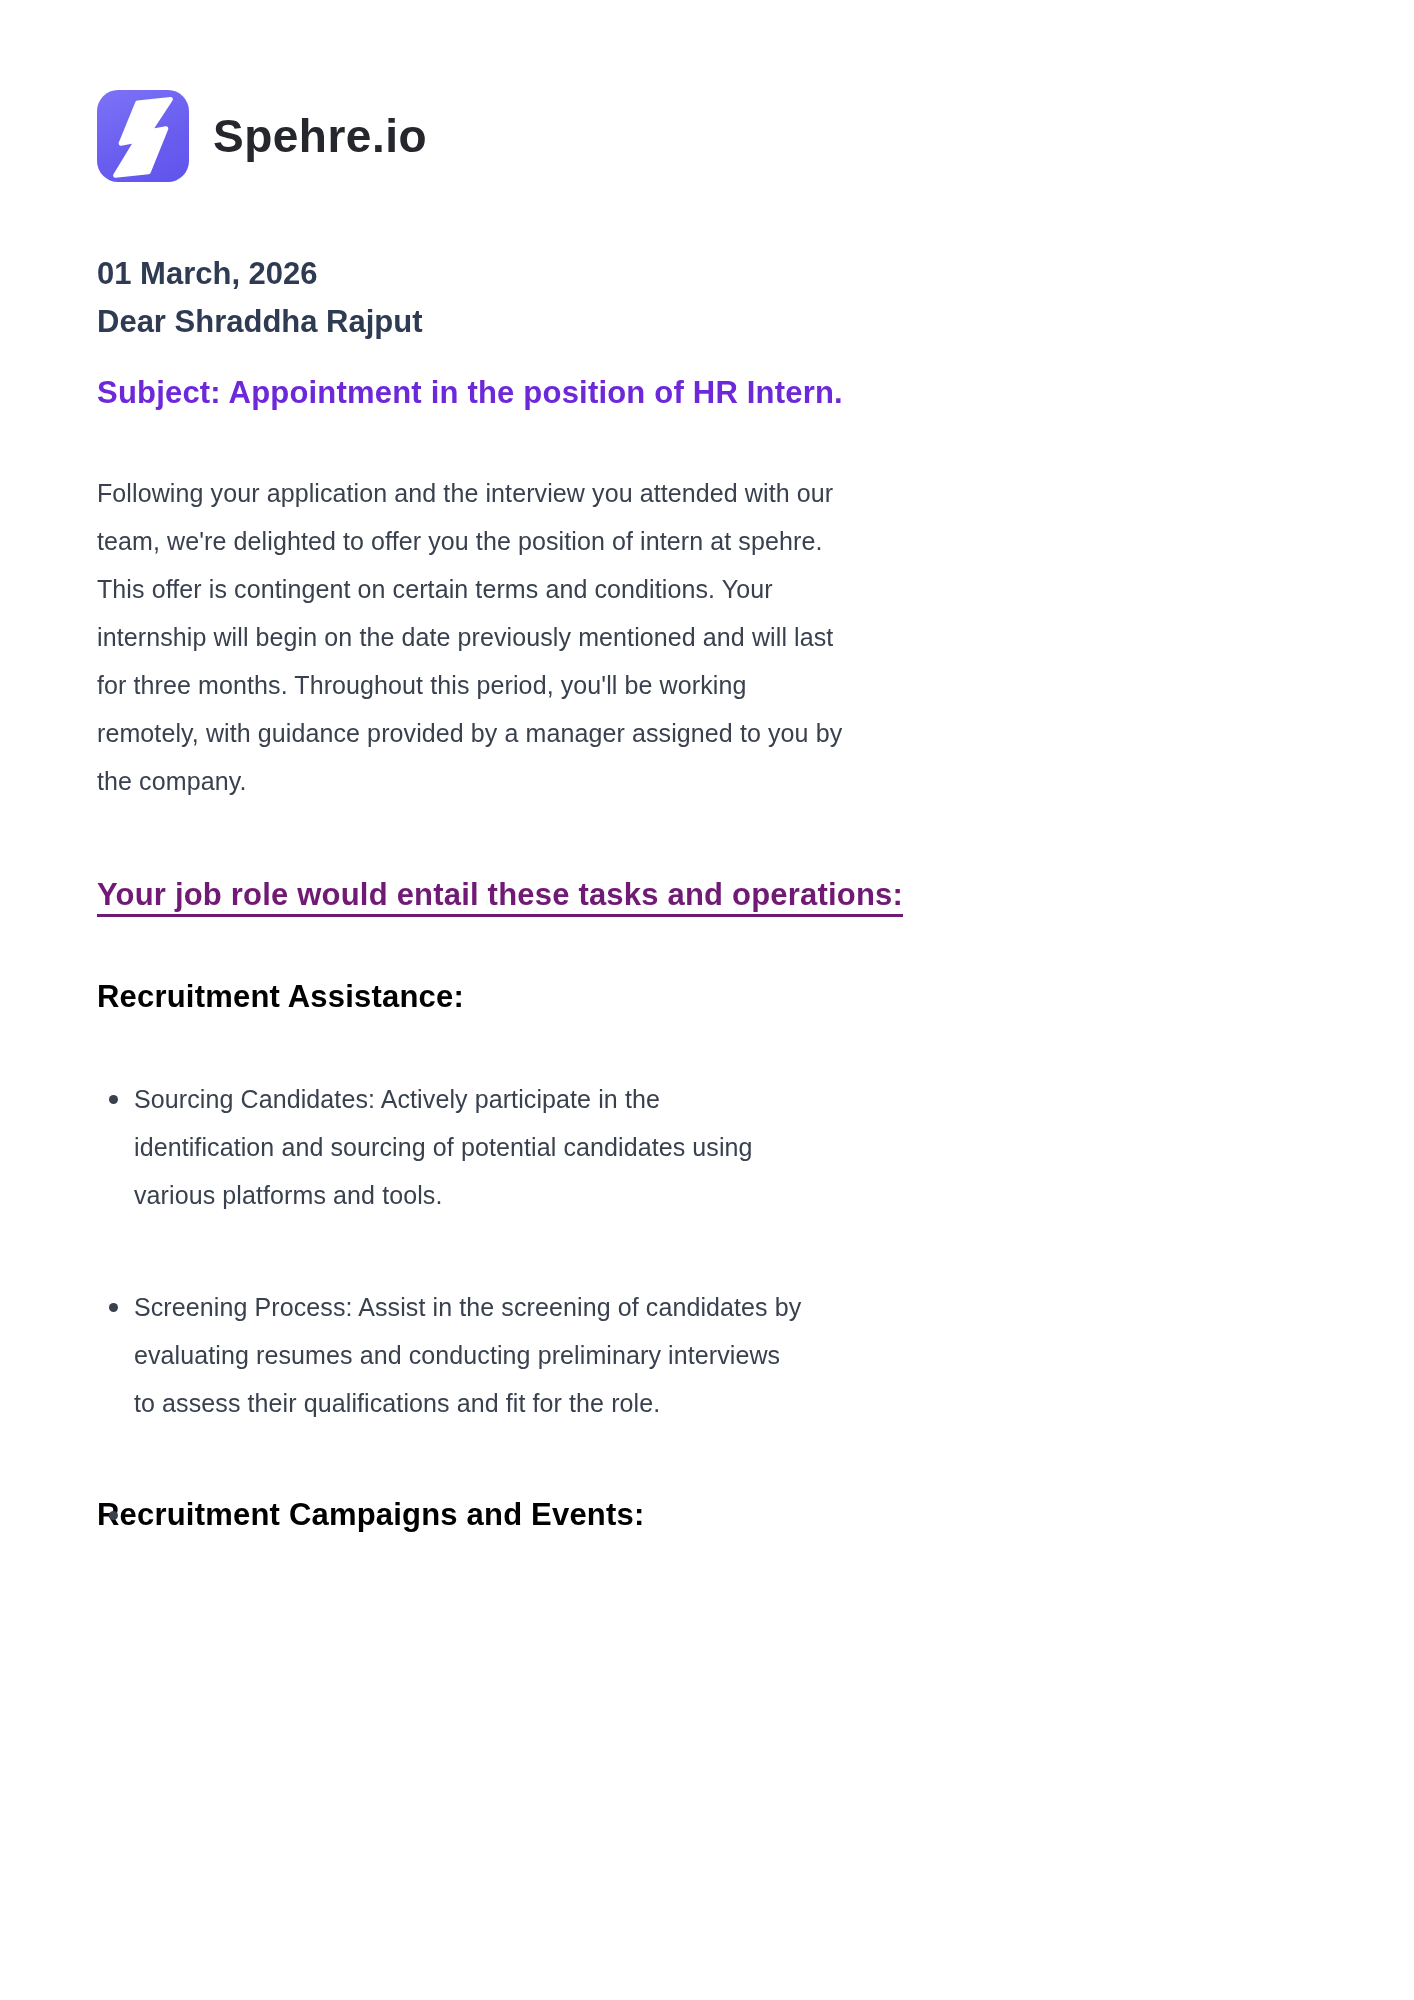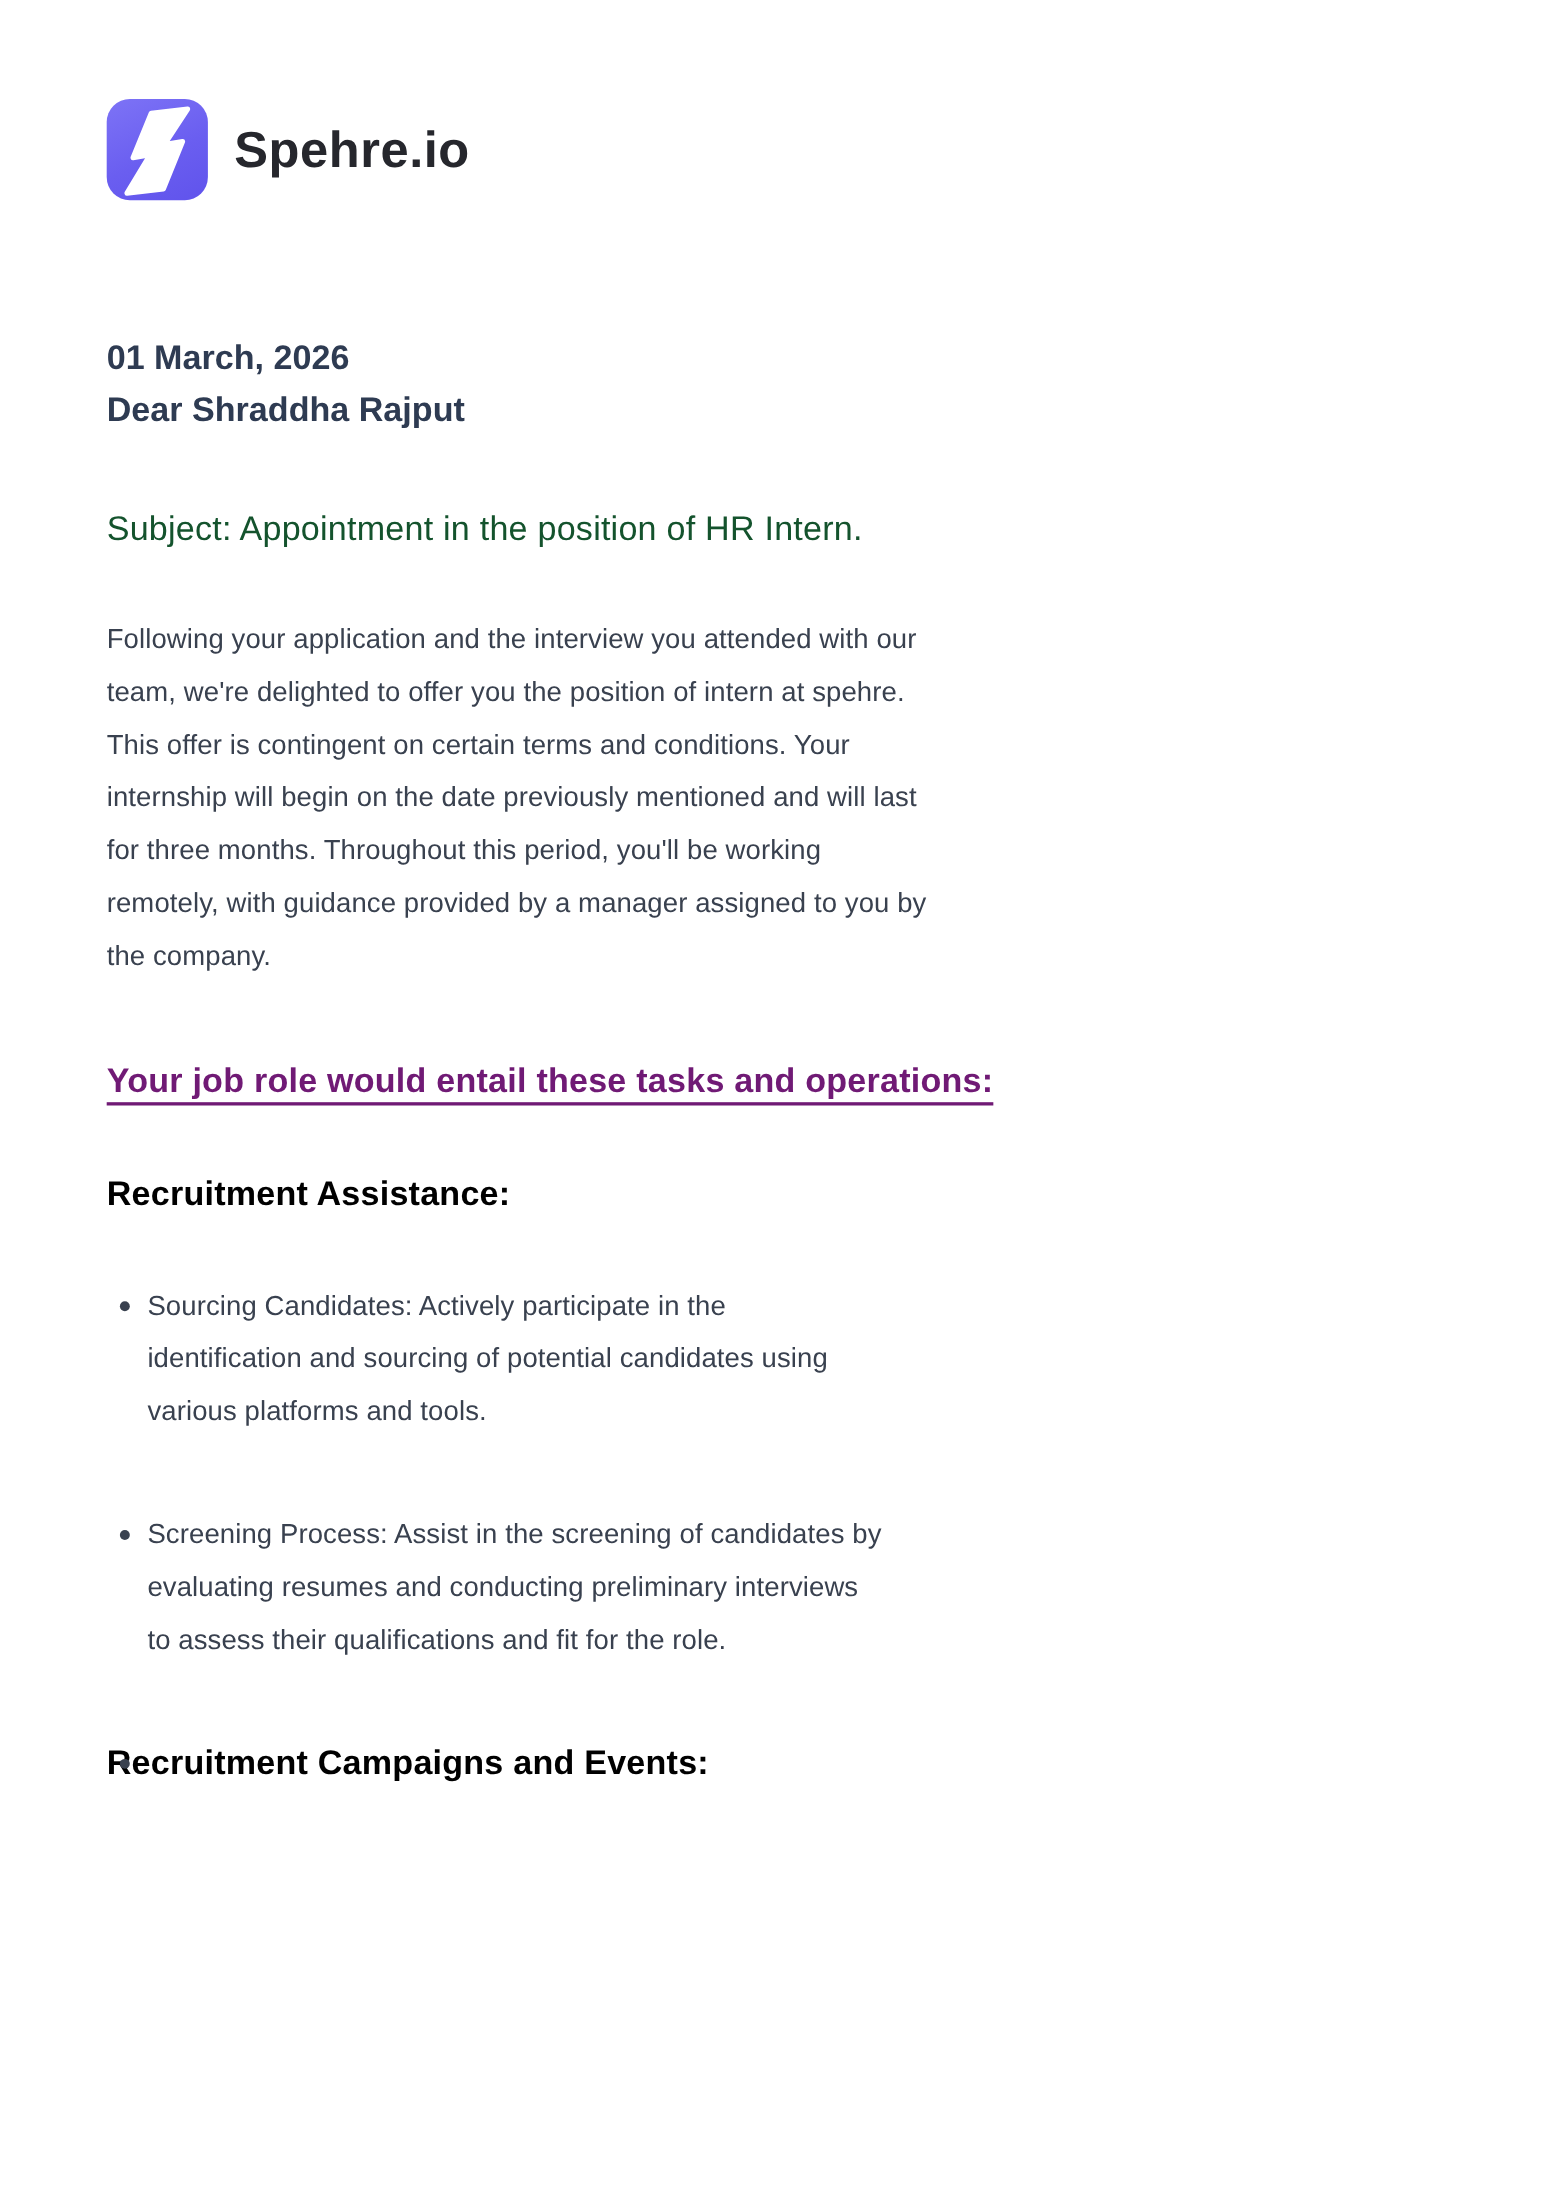--- a/index.html
+++ b/index.html
@@ -37,33 +37,33 @@
   }
   .logo-tile svg { width: 92px; height: 92px; display: block; }
   .brand-name {
     font-size: 46px;
     font-weight: 700;
     color: #26272d;
     letter-spacing: 0.5px;
   }
 
   
-  .letter-head { margin-top: 119px; }
+  .letter-head { margin-top: 68px; }
   .date-line, .greeting-line {
     font-size: 31px;
     font-weight: 700;
     color: #2e3b52;
     line-height: 48px;
   }
 
   .subject-line {
-    margin-top: 60px;
+    margin-top: 23px;
     font-size: 31px;
-    font-weight: 400;
-    color: #14532d;
+    font-weight: 700;
+    color: #6d28d9;
     line-height: 48px;
     letter-spacing: 0.2px;
   }
 
   .body-text {
     font-size: 25px;
     font-weight: 400;
     color: #39414f;
     line-height: 48px;
     letter-spacing: 0.1px;

